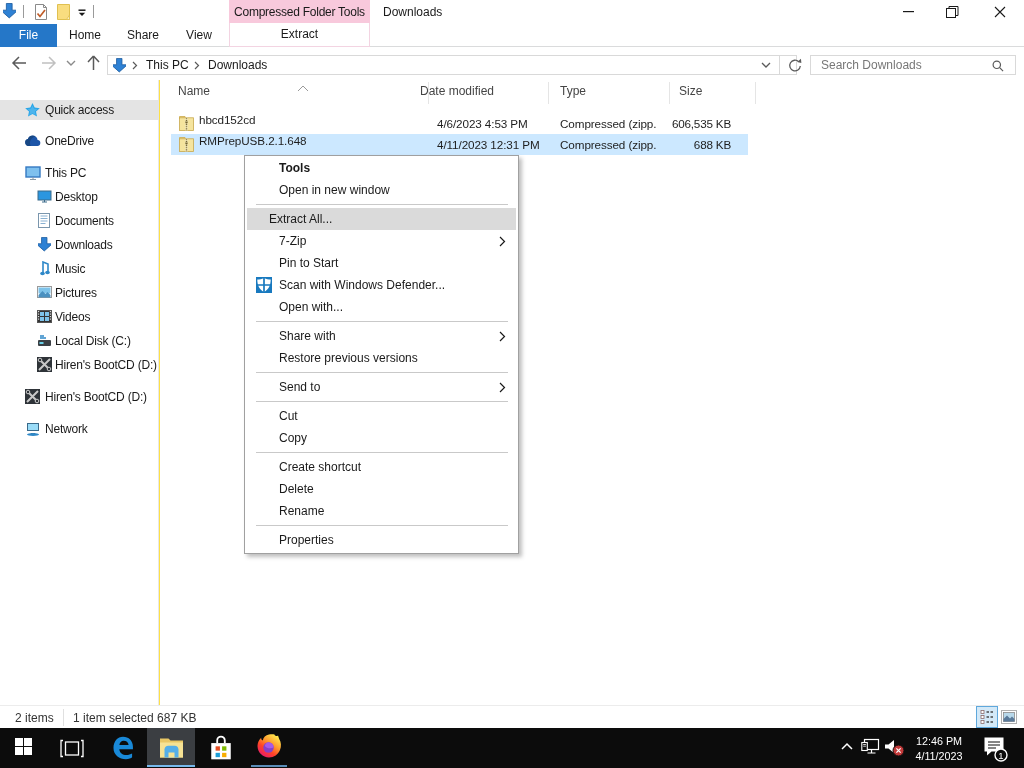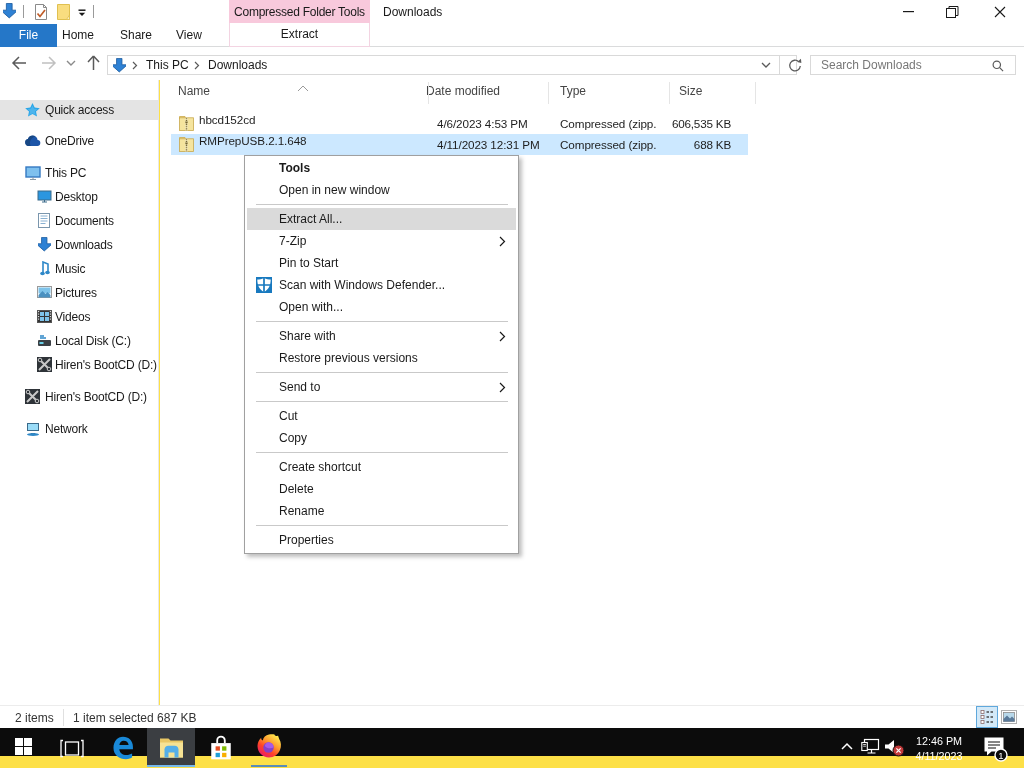--- a/index.html
+++ b/index.html
@@ -6,21 +6,21 @@
 .abs{position:absolute;}
 #app{position:relative;width:1024px;height:768px;background:#fde047;}
 
 #titlebar{position:absolute;left:0;top:0;width:1024px;height:24px;background:#fff;}
 .qatsep{position:absolute;top:5px;width:1px;height:13px;background:#9a9a9a;}
 #ctxtab{position:absolute;left:229px;top:0;width:141px;height:24px;background:#f8c9dc;color:#1a1a1a;font-size:12px;text-align:center;line-height:25px;letter-spacing:-0.25px;}
 #wintitle{position:absolute;left:383px;top:0;height:24px;line-height:25px;font-size:12px;color:#1a1a1a;}
 
 #tabrow{position:absolute;left:0;top:24px;width:1024px;height:23px;background:#fff;border-bottom:1px solid #dadbdc;}
 #filetab{position:absolute;left:0;top:0;width:57px;height:23px;background:#2577c8;color:#fff;font-size:12px;text-align:center;line-height:23px;}
-.tab{position:absolute;top:0;height:23px;font-size:12px;color:#1a1a1a;line-height:23px;text-align:left;}
+.tab{position:absolute;top:0;height:23px;font-size:12px;color:#1a1a1a;line-height:23px;text-align:center;}
 #extracttab{position:absolute;left:229px;top:-1px;width:141px;height:24px;border:1px solid #f3d4e2;border-top:none;background:#fff;font-size:12px;color:#1a1a1a;text-align:center;line-height:23px;}
 
 #addrrow{position:absolute;left:0;top:47px;width:1024px;height:33px;background:#fff;}
 #addrbox{position:absolute;left:107px;top:8px;width:690px;height:20px;border:1px solid #d9d9d9;background:#fff;}
 #searchbox{position:absolute;left:810px;top:8px;width:206px;height:20px;border:1px solid #d9d9d9;background:#fff;font-size:12px;color:#777;line-height:19px;padding-left:10px;}
 .crumb{font-size:12px;color:#1a1a1a;}
 
 #sidebar{position:absolute;left:0;top:80px;width:159px;height:626px;background:#fff;border-right:1px solid #e8e8e8;}
 .snav{position:absolute;left:0;width:159px;height:20px;font-size:12px;color:#1a1a1a;white-space:nowrap;letter-spacing:-0.2px;}
 .snav .lbl{position:absolute;top:3px;}
@@ -33,25 +33,25 @@
 .row .dt{position:absolute;left:266px;top:4px;}
 .row .tp{position:absolute;left:389px;top:4px;width:97px;overflow:hidden;white-space:nowrap;}
 .row .sz{position:absolute;right:6px;top:4px;text-align:left;letter-spacing:-0.2px;}
 #selrow{background:#cce8ff;}
 
 #cmenu{position:absolute;left:244px;top:155px;width:275px;height:399px;background:#fff;border:1px solid #a0a0a0;box-shadow:3px 3px 4px rgba(0,0,0,0.25);padding-top:1px;}
 .mi{position:relative;height:22px;font-size:12px;color:#1a1a1a;line-height:22px;padding-left:34px;white-space:nowrap;}
 .mi.b{font-weight:bold;}
 .msep{height:1px;background:#c9c9c9;margin:3px 10px 3px 11px;}
 .mi .arr{position:absolute;right:12px;top:6px;}
-.mi.hl{background:#dadada;margin:0 2px;padding-left:32px;}
+.mi.hl{background:#dadada;margin:0 2px;padding-left:22px;}
 
 #statusbar{position:absolute;left:0;top:705px;width:1024px;height:23px;background:#fff;border-top:1px solid #ececec;font-size:12px;color:#333;}
 
-#taskbar{position:absolute;left:0;top:728px;width:1024px;height:28px;background:#0c0c0c;}
+#taskbar{position:absolute;left:0;top:728px;width:1024px;height:40px;background:#0c0c0c;}
 .tbtxt{position:absolute;color:#fff;font-size:11px;text-align:center;}
 </style></head>
 <body>
 <div id="app">
 
 <div id="titlebar">
   <svg class="abs" style="left:3px;top:3px" width="13" height="16" viewBox="0 0 13 16">
         <path d="M3.5 0.5h6v7h6l-9 8-9-8h6z" fill="#2e81d4" stroke="#1d5c9e" stroke-width="0.9" transform="translate(0,0) scale(0.96)"></path>
       </svg>
   <div class="qatsep" style="left:23px"></div>
@@ -244,21 +244,21 @@
         </svg>
     <span class="lbl" style="left:45px">Network</span>
   </div>
 </div>
 
 <div id="filepane">
   <div class="colhead" style="left:18px">Name</div>
   <svg class="abs" style="left:137px;top:5px" width="12" height="7" viewBox="0 0 12 7">
         <path d="M1 6l5-5 5 5" stroke="#9a9a9a" stroke-width="1" fill="none"></path>
       </svg>
-  <div class="colhead" style="left:266px">Date modified</div>
+  <div class="colhead" style="left:260px">Date modified</div>
   <div class="colhead" style="left:400px">Type</div>
   <div class="colhead" style="left:519px">Size</div>
   <div class="colsep" style="left:268px"></div>
   <div class="colsep" style="left:388px"></div>
   <div class="colsep" style="left:509px"></div>
   <div class="colsep" style="left:595px"></div>
 
   <div class="row" style="top:33px">
     <svg class="abs" style="left:8px;top:2px" width="15" height="16" viewBox="0 0 15 16">
           <path d="M0.5 3.5v-2h5.5l1.5 2z" fill="#f1dc8f" stroke="#c9a84c" stroke-width="0.8"></path>

